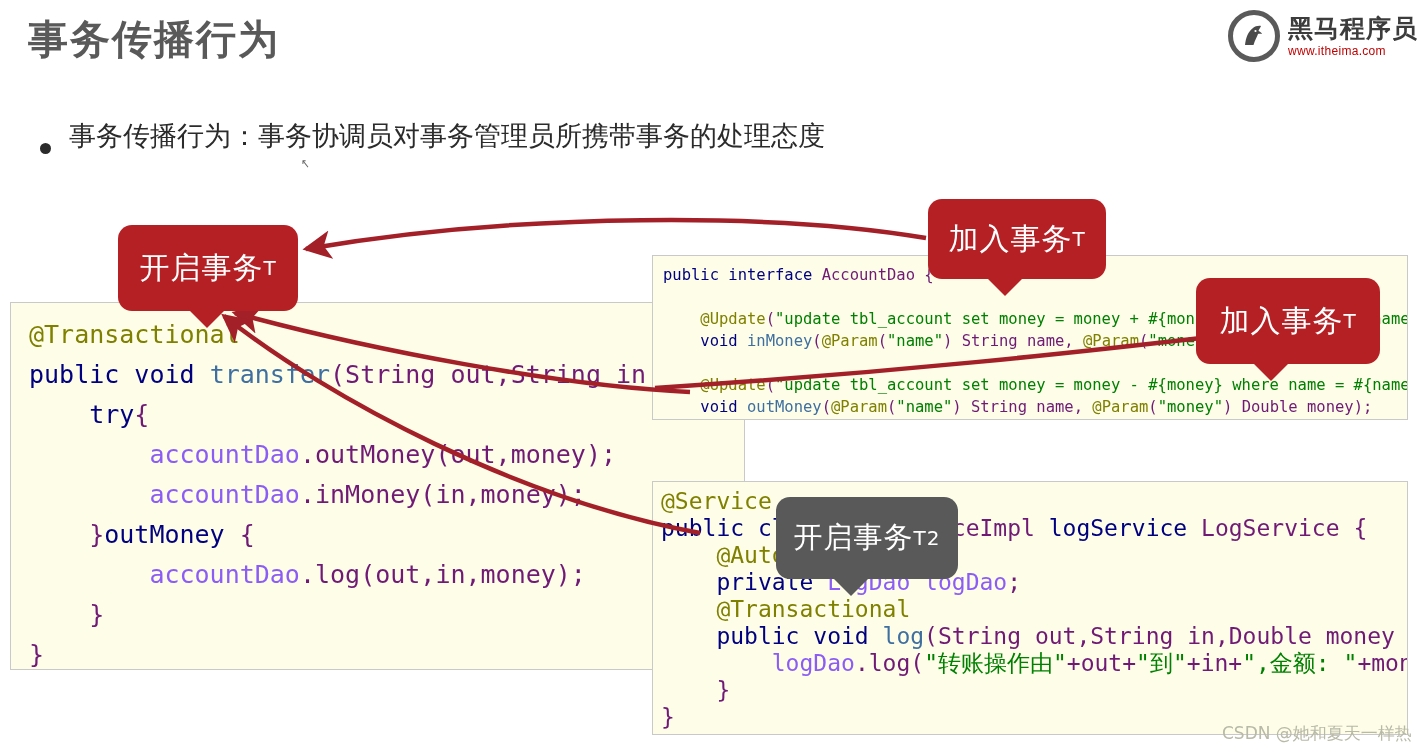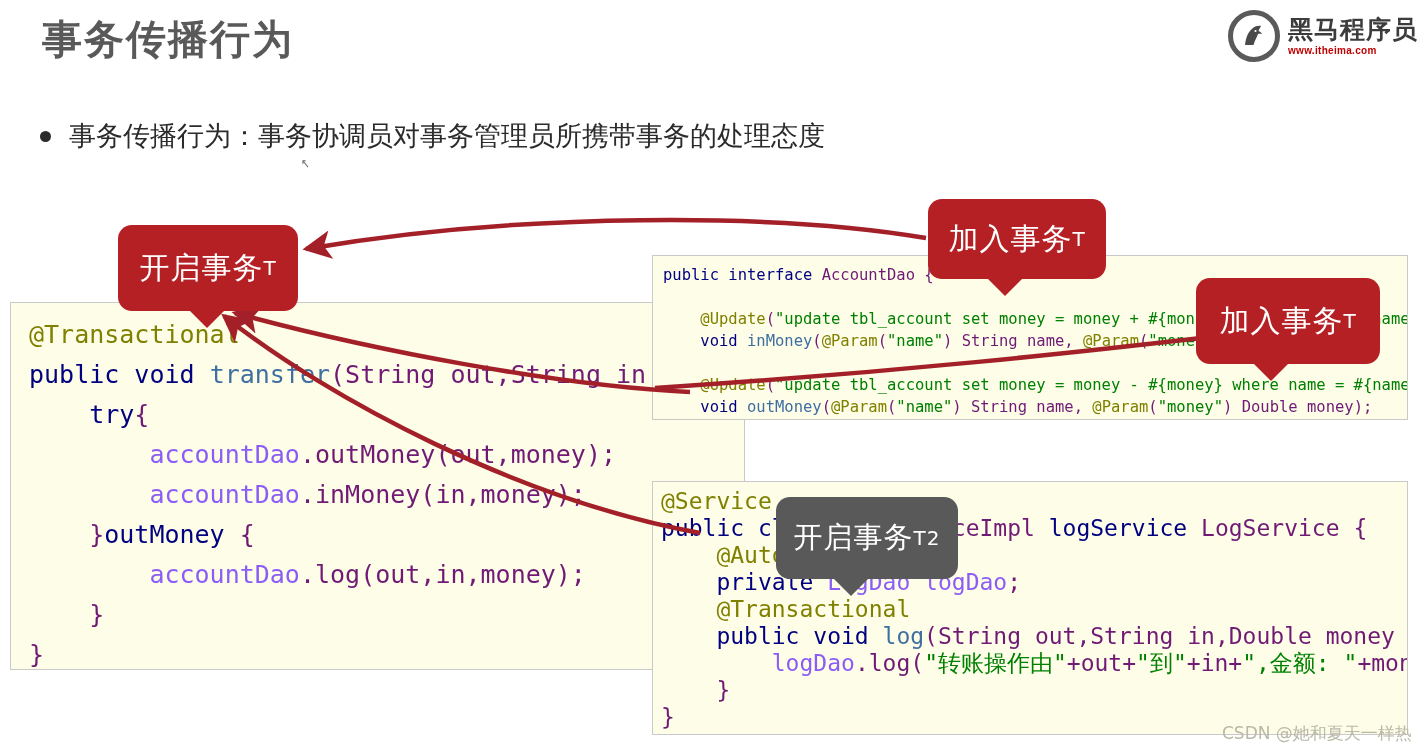--- a/index.html
+++ b/index.html
@@ -11,21 +11,21 @@
     width: 1418px;
     height: 753px;
     position: relative;
     overflow: hidden;
     font-family: "Liberation Sans", "DejaVu Sans", sans-serif;
   }
 
   
   #slide-title {
     position: absolute;
-    left: 42px;
+    left: 28px;
     top: 12px;
     font-size: 40px;
     font-weight: bold;
     color: #595959;
     letter-spacing: 2px;
     font-family: "DejaVu Sans", "Liberation Sans", sans-serif;
     white-space: nowrap;
     text-align: center;
   }
 
@@ -53,35 +53,35 @@
   #logo-text { line-height: 1; }
   #logo-name {
     font-size: 25px;
     font-weight: bold;
     color: #3c3c3c;
     font-family: "DejaVu Sans", "Liberation Sans", sans-serif;
     letter-spacing: 1px;
     white-space: nowrap;
   }
   #logo-url {
-    font-size: 10px;
-    font-weight: bold;
+    font-size: 12px;
+    font-weight: normal;
     color: #c00000;
     margin-top: 4px;
     letter-spacing: 0.3px;
     white-space: nowrap;
   }
 
   
   #bullet-row {
     position: absolute;
     left: 40px;
     top: 118px;
     display: flex;
-    align-items: center;
+    align-items: flex-end;
     gap: 18px;
   }
   #bullet-dot {
     width: 11px;
     height: 11px;
     background: #2b2b2b;
     border-radius: 50%;
     flex: none;
   }
   #bullet-text {

